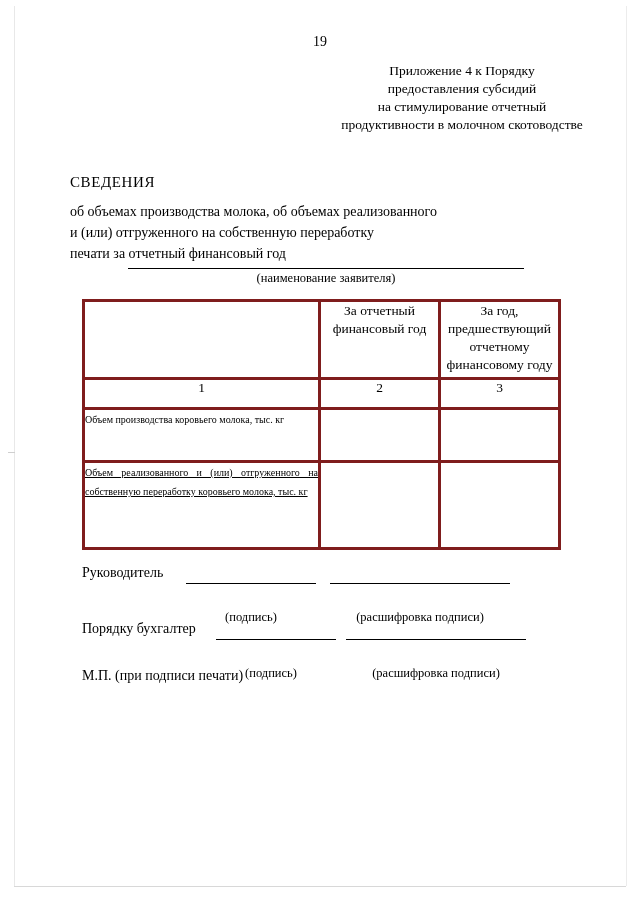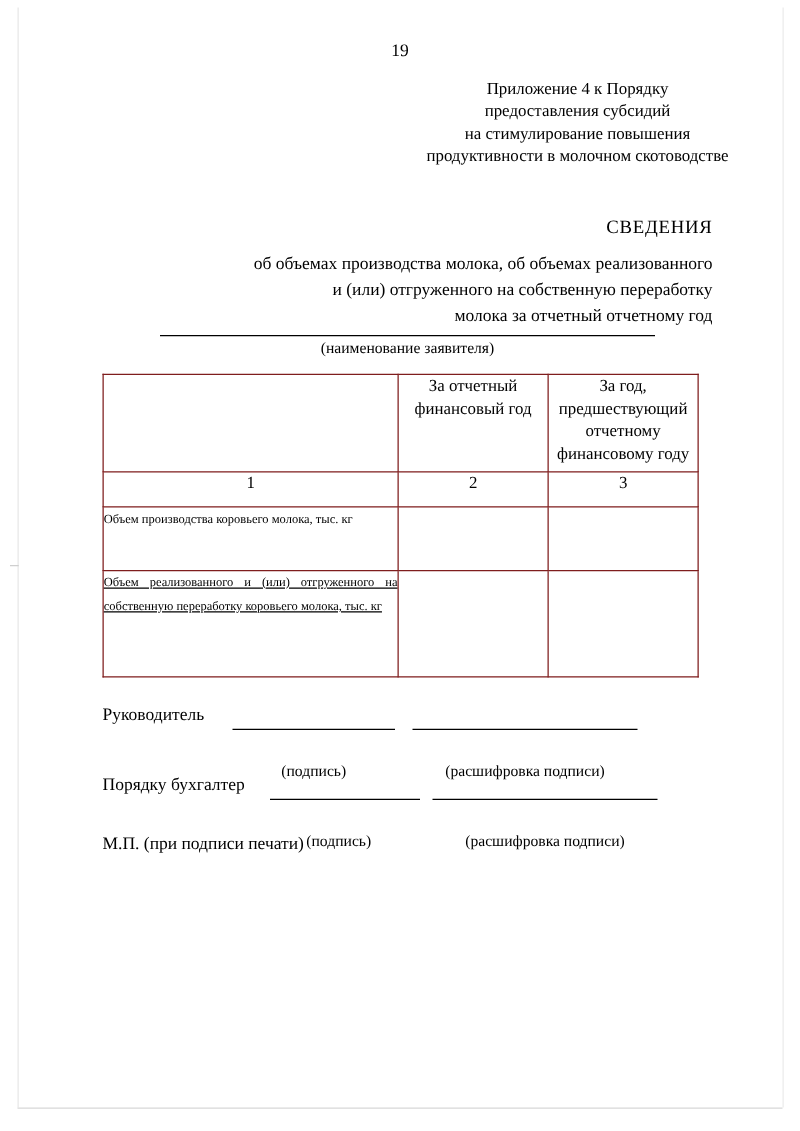--- a/index.html
+++ b/index.html
@@ -64,21 +64,21 @@
     text-align: center;
     font-size: 13.5px;
     line-height: 18px;
   }
 
   .title-block {
     position: absolute;
     left: 70px;
     top: 172px;
     width: 500px;
-    text-align: right;
+    text-align: left;
     font-size: 14px;
     line-height: 21px;
   }
   .title-main {
     font-size: 15px;
     letter-spacing: 0.6px;
     margin-bottom: 8px;
   }
 
   .applicant-line {
@@ -100,21 +100,21 @@
 
   table.sved {
     position: absolute;
     left: 82px;
     top: 299px;
     width: 476px;
     border-collapse: collapse;
     table-layout: fixed;
   }
   table.sved td, table.sved th {
-    border: 1px solid #7f1d1d;
+    border: 3px solid #7f1d1d;
     vertical-align: top;
     padding: 0;
   }
   .col1 { width: 236px; }
   .col2 { width: 120px; }
   .col3 { width: 120px; }
 
   .hdr-cell {
     text-align: center;
     font-size: 13.5px;
@@ -190,29 +190,29 @@
   <div class="scan-edge-left"></div>
   <div class="scan-edge-right"></div>
   <div class="scan-edge-bottom"></div>
   <div class="scan-tick"></div>
 
   <div class="page-number">19</div>
 
   <div class="appendix-block">
     <div>Приложение 4 к Порядку</div>
     <div>предоставления субсидий</div>
-    <div>на стимулирование повышения</div>
+    <div>на стимулирование отчетный</div>
     <div>продуктивности в молочном скотоводстве</div>
   </div>
 
   <div class="title-block">
     <div class="title-main">СВЕДЕНИЯ</div>
     <div>об объемах производства молока, об объемах реализованного</div>
     <div>и (или) отгруженного на собственную переработку</div>
-    <div>молока за отчетный отчетному год</div>
+    <div>печати за отчетный финансовый год</div>
   </div>
 
   <div class="applicant-line"></div>
   <div class="applicant-caption">(наименование заявителя)</div>
 
   <table class="sved">
     <colgroup>
       <col class="col1">
       <col class="col2">
       <col class="col3">

